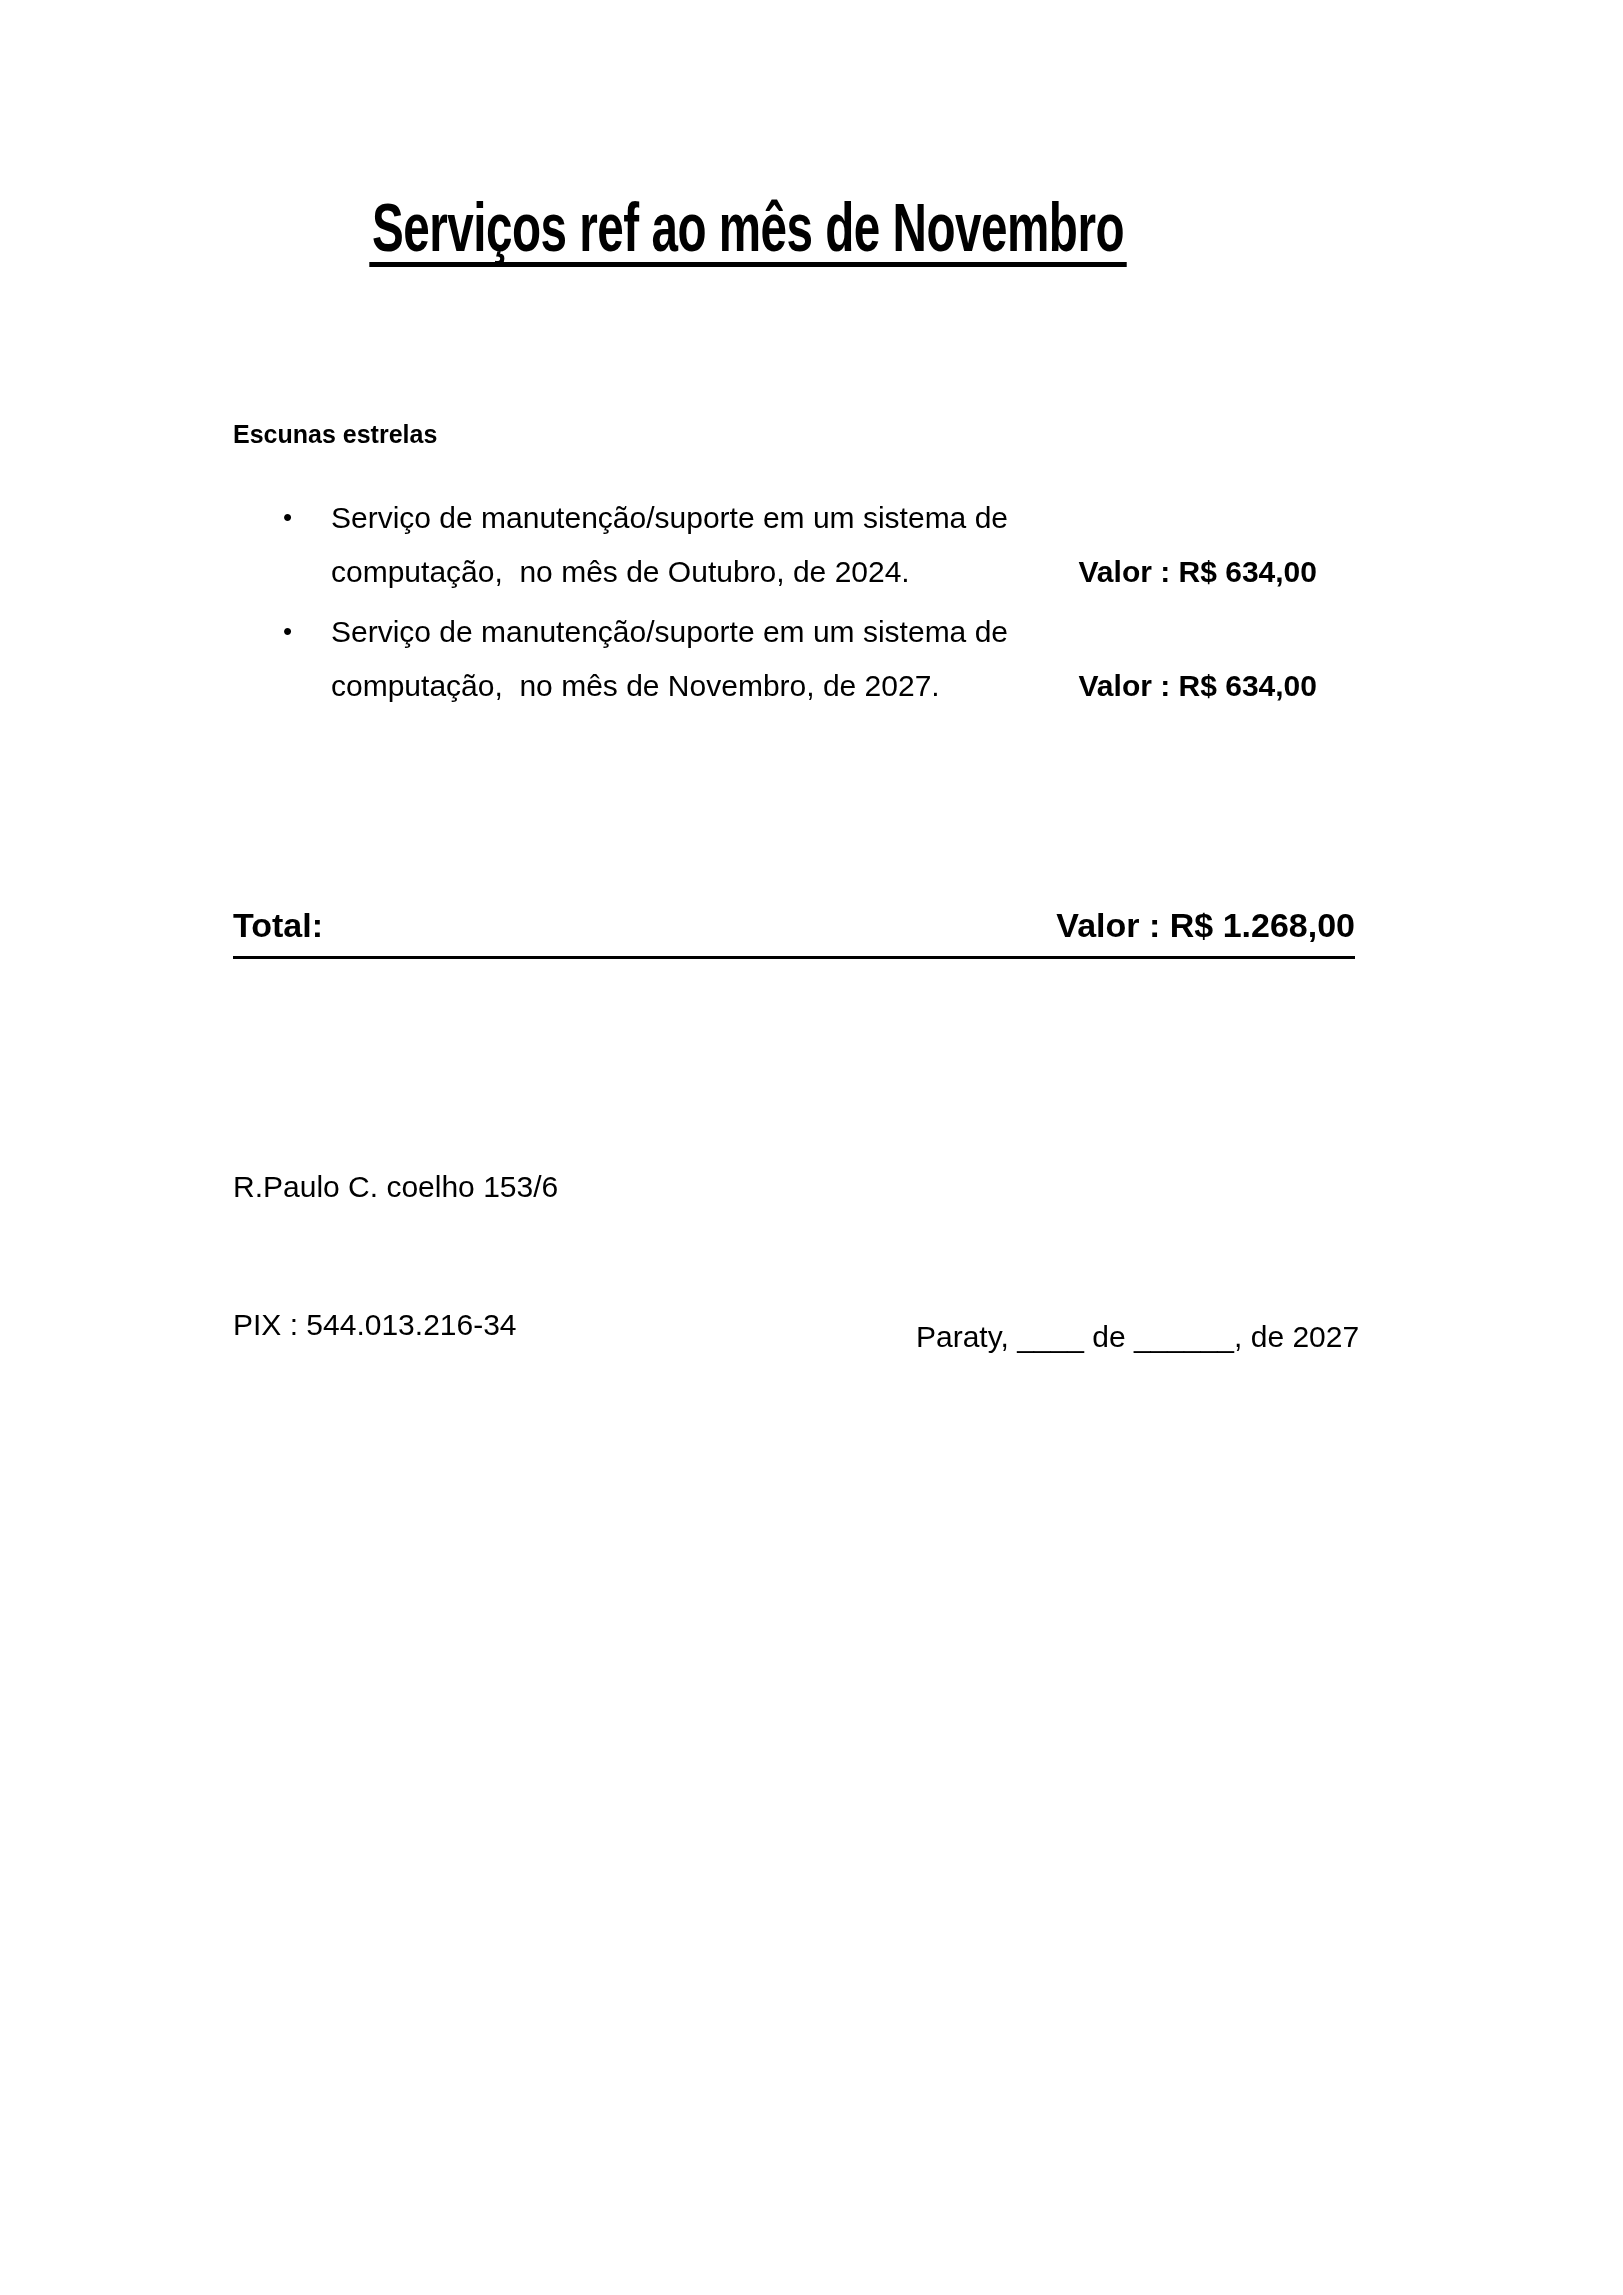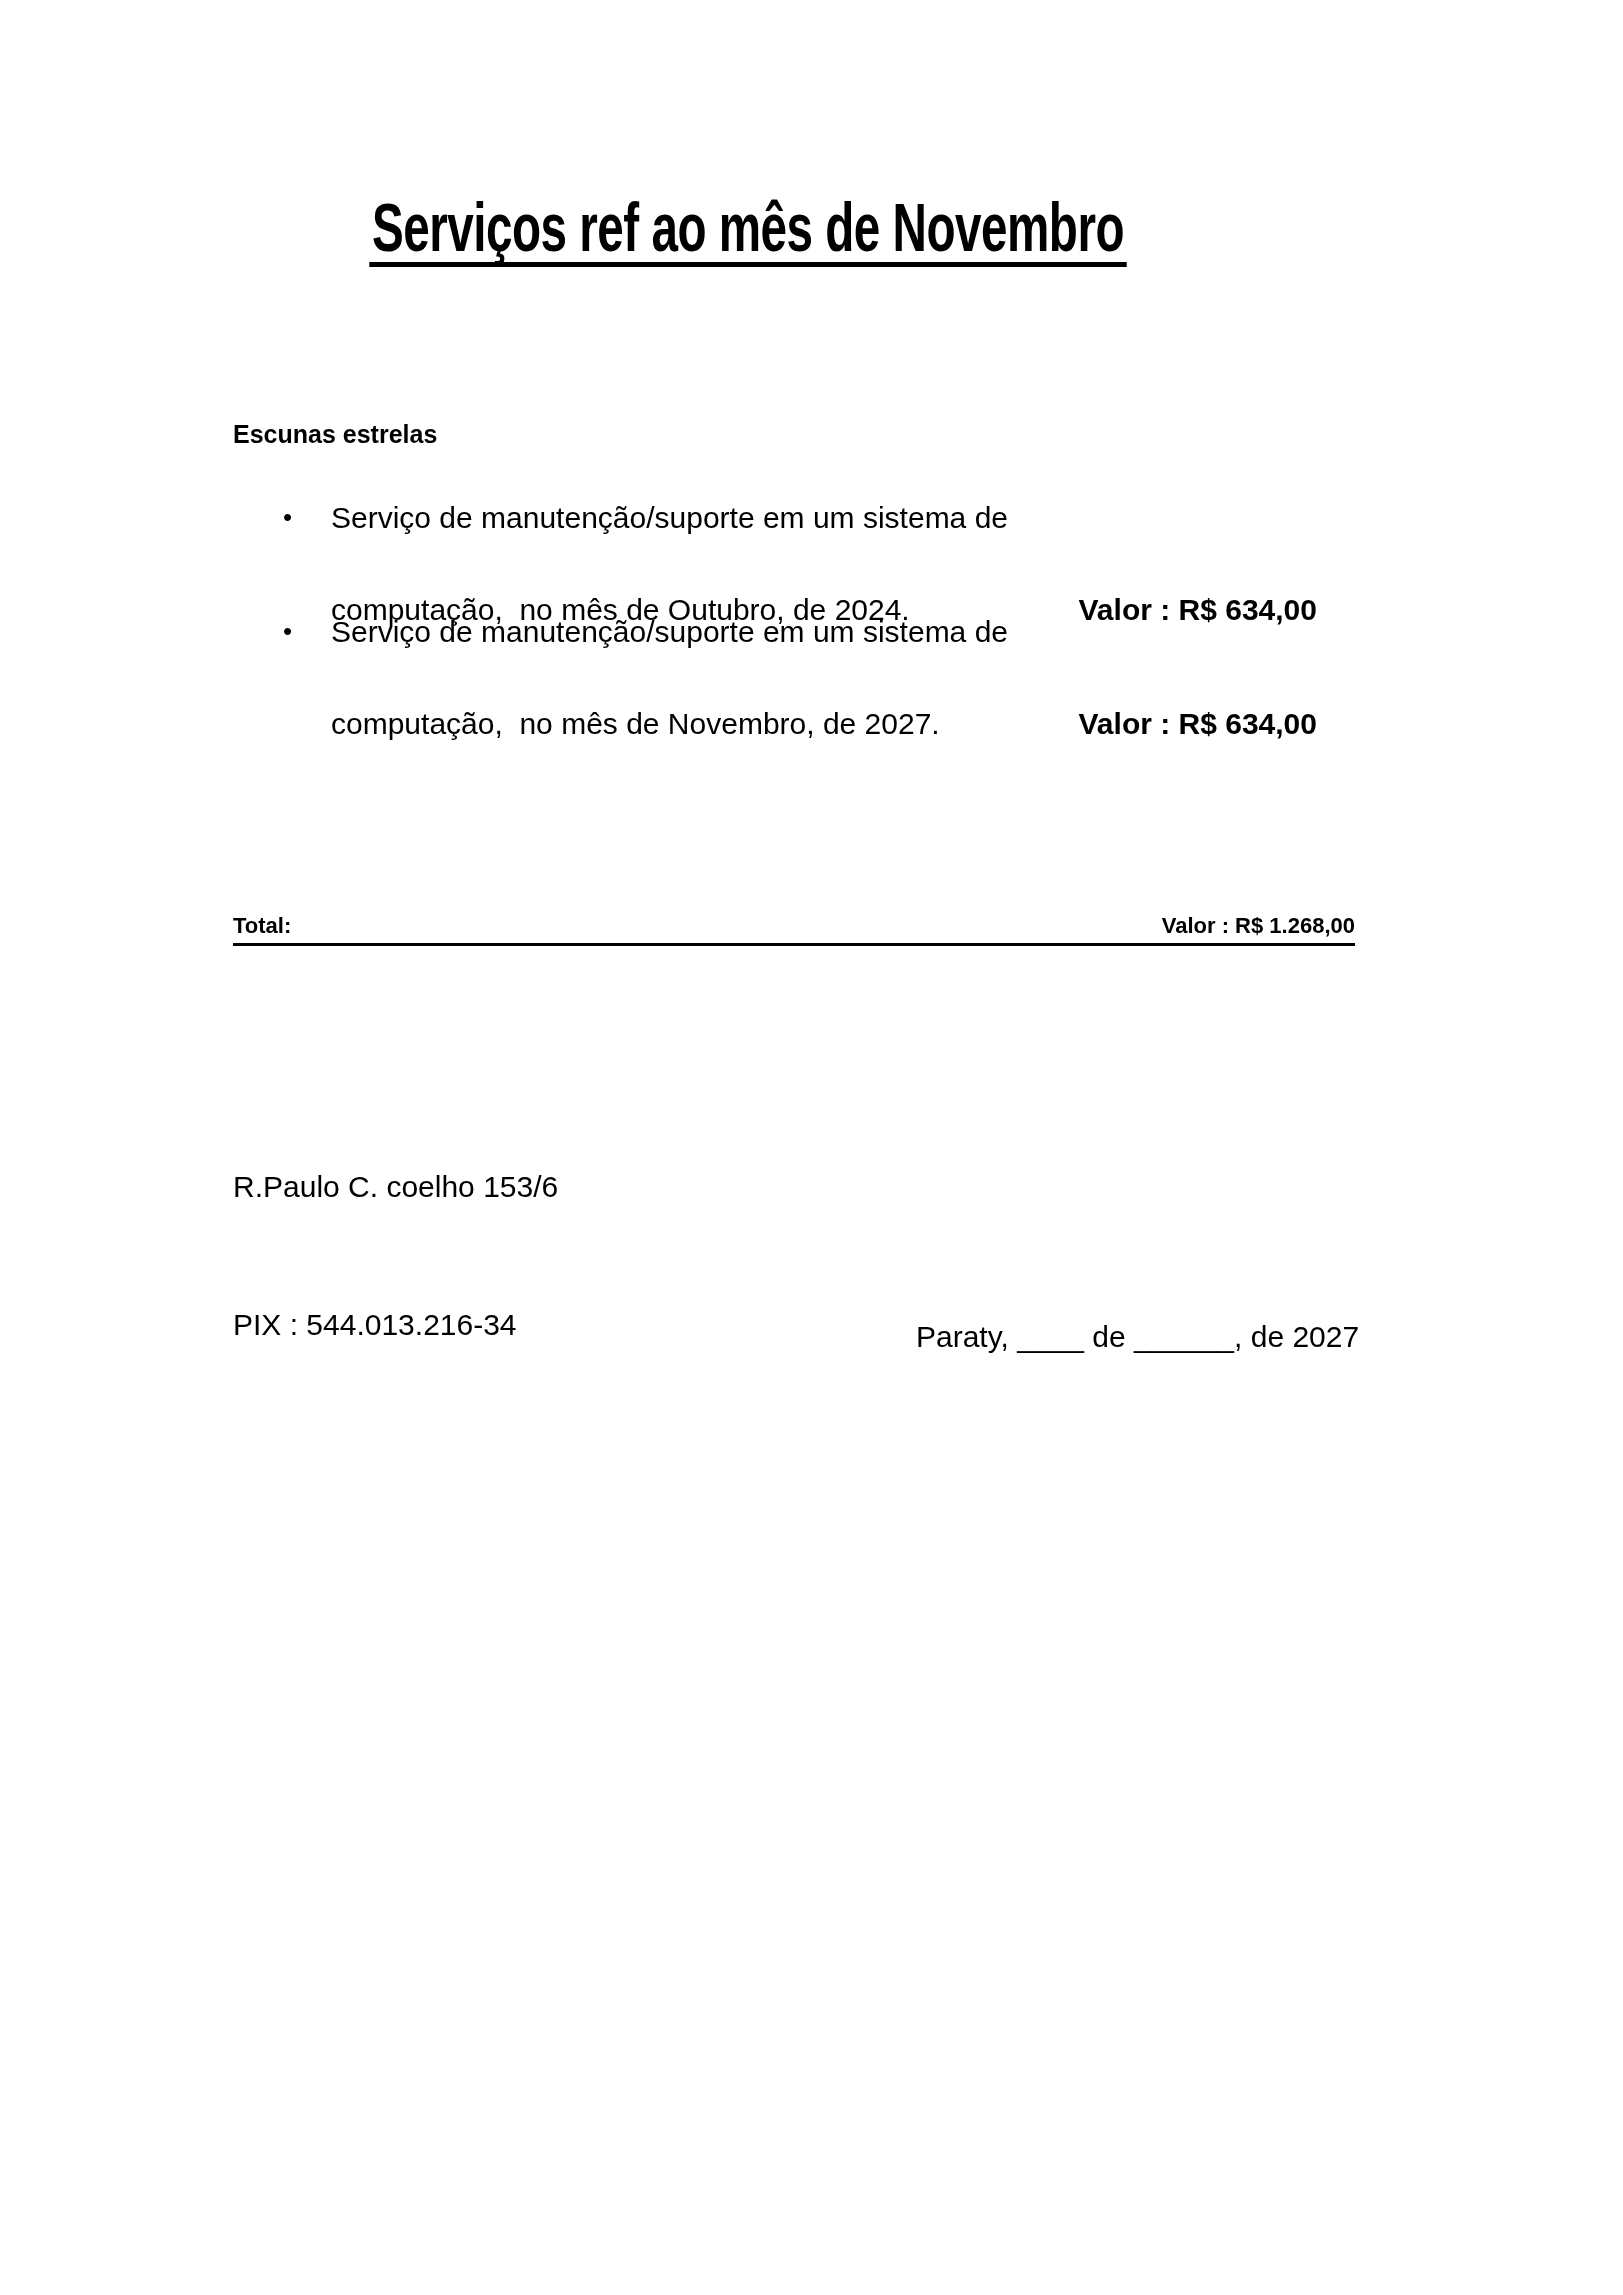--- a/index.html
+++ b/index.html
@@ -59,39 +59,38 @@
     font-size: 26px;
     line-height: 37px;
   }
   .cont-line {
     position: absolute;
     left: 331px;
     width: 986px;
     display: flex;
     justify-content: space-between;
     align-items: baseline;
-    margin-top: 38px;
   }
   .value-bold {
     font-weight: bold;
     white-space: nowrap;
   }
   .total-row {
     position: absolute;
     left: 233px;
     top: 910px;
     width: 1122px;
     display: flex;
     justify-content: space-between;
     align-items: baseline;
-    font-size: 22px;
+    font-size: 34px;
     line-height: 31px;
     font-weight: bold;
     border-bottom: 3.9px solid #000;
-    padding-bottom: 2px;
+    padding-bottom: 15px;
   }
   .contact {
     position: absolute;
     left: 233px;
     top: 1072px;
     font-size: 30px;
     line-height: 46px;
     white-space: pre-wrap;
   }
   .date-line {

